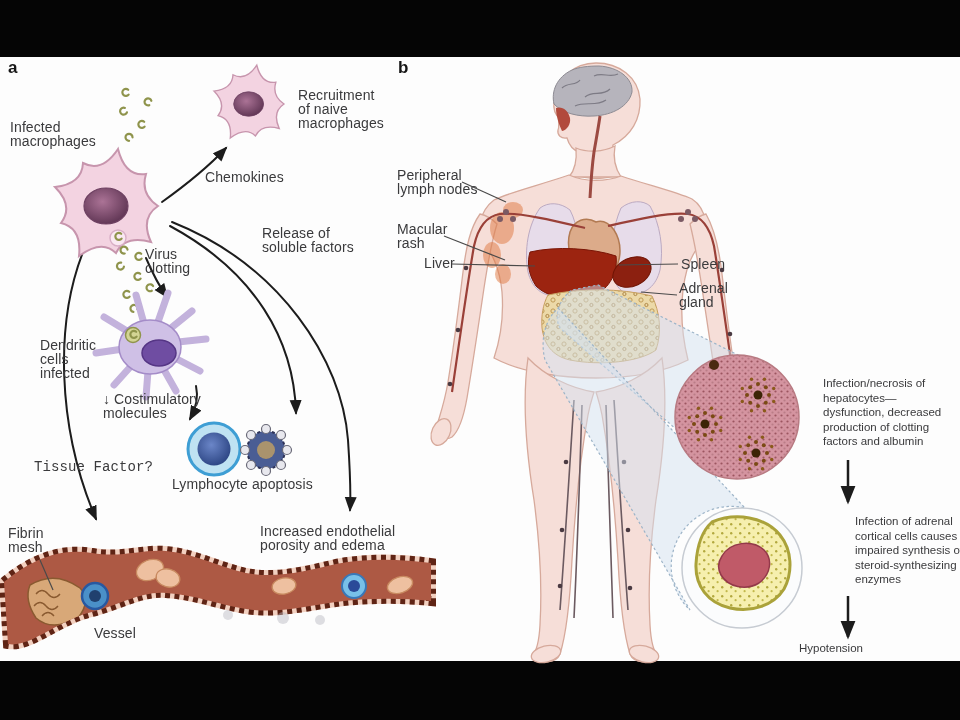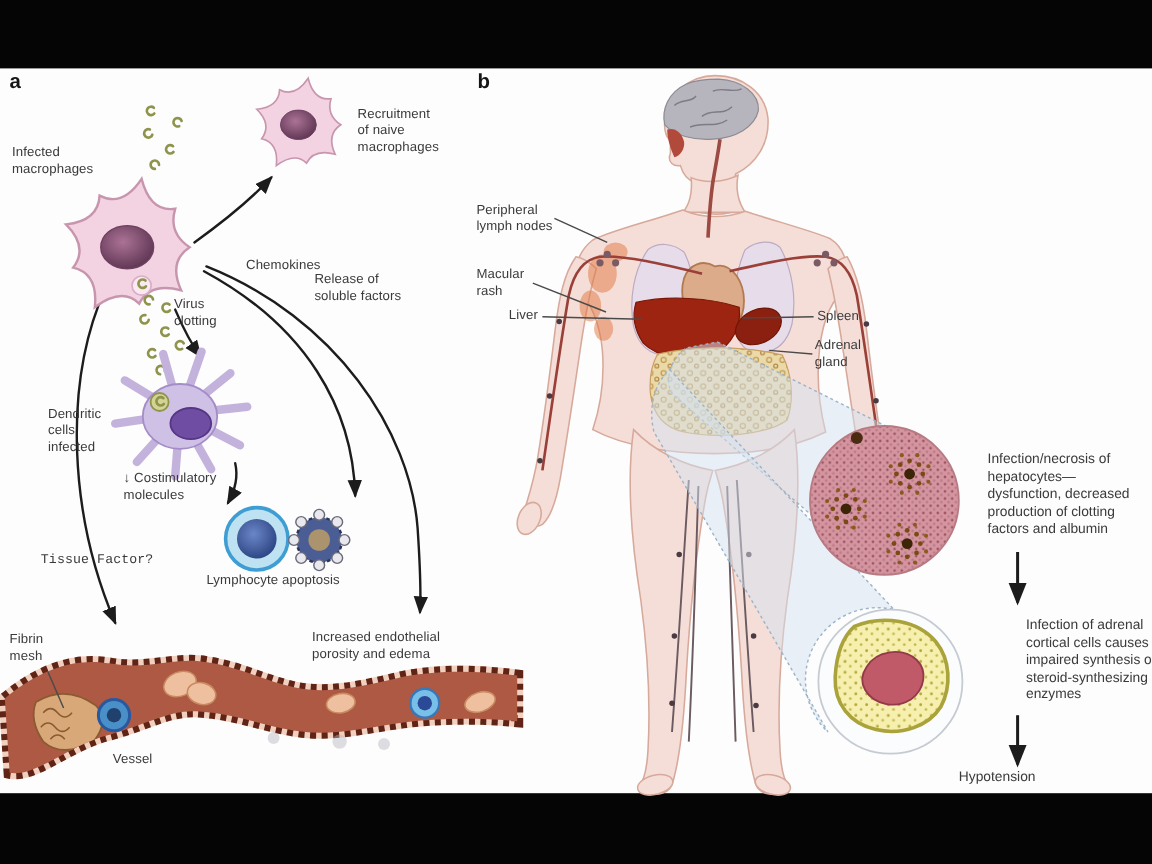--- a/index.html
+++ b/index.html
@@ -2,21 +2,21 @@
 <html><head>
 <meta charset="utf-8">
 <style>
   html,body{margin:0;padding:0;background:#000;}
   .stage{position:relative;width:960px;height:720px;background:#fdfdfd;overflow:hidden;
          font-family:"Liberation Sans",sans-serif;}
   .bar{position:absolute;left:0;width:960px;background:#050505;}
   .bar-top{top:0;height:57px;}
   .bar-bottom{top:661px;height:59px;}
   .art{position:absolute;left:0;top:0;}
-  .lbl{position:absolute;font-size:11px;line-height:14px;color:#3a3a3c;
+  .lbl{position:absolute;font-size:14px;line-height:14px;color:#3a3a3c;
        white-space:pre-line;letter-spacing:0.1px;}
   .panel-letter{position:absolute;font-size:17px;font-weight:bold;color:#151515;}
   .flowtxt{position:absolute;font-size:11.5px;line-height:14.5px;color:#3a3a3c;white-space:pre-line;margin-left:11px;}
 </style>
 </head>
 <body>
 
 <div class="stage">
 
   <div class="bar bar-top"></div>
@@ -288,21 +288,21 @@
   </svg>
 
   <div class="panel-letter" style="left:8px;top:58px;">a</div>
   <div class="panel-letter" style="left:398px;top:58px;">b</div>
 
   <div class="lbl" style="left:10px;top:120px;">Infected
 macrophages</div>
   <div class="lbl" style="left:298px;top:88px;">Recruitment
 of naive
 macrophages</div>
-  <div class="lbl" style="left:205px;top:170px;margin-top:44px;">Chemokines</div>
+  <div class="lbl" style="left:205px;top:170px;">Chemokines</div>
   <div class="lbl" style="left:262px;top:226px;">Release of
 soluble factors</div>
   <div class="lbl" style="left:145px;top:247px;">Virus
 clotting</div>
   <div class="lbl" style="left:40px;top:308px;margin-top:30px;">Dendritic
 cells
 infected</div>
   <div class="lbl" style="left:103px;top:392px;">↓ Costimulatory
 molecules</div>
   <div class="lbl" style="left:172px;top:477px;text-align:right;">Lymphocyte apoptosis</div>

